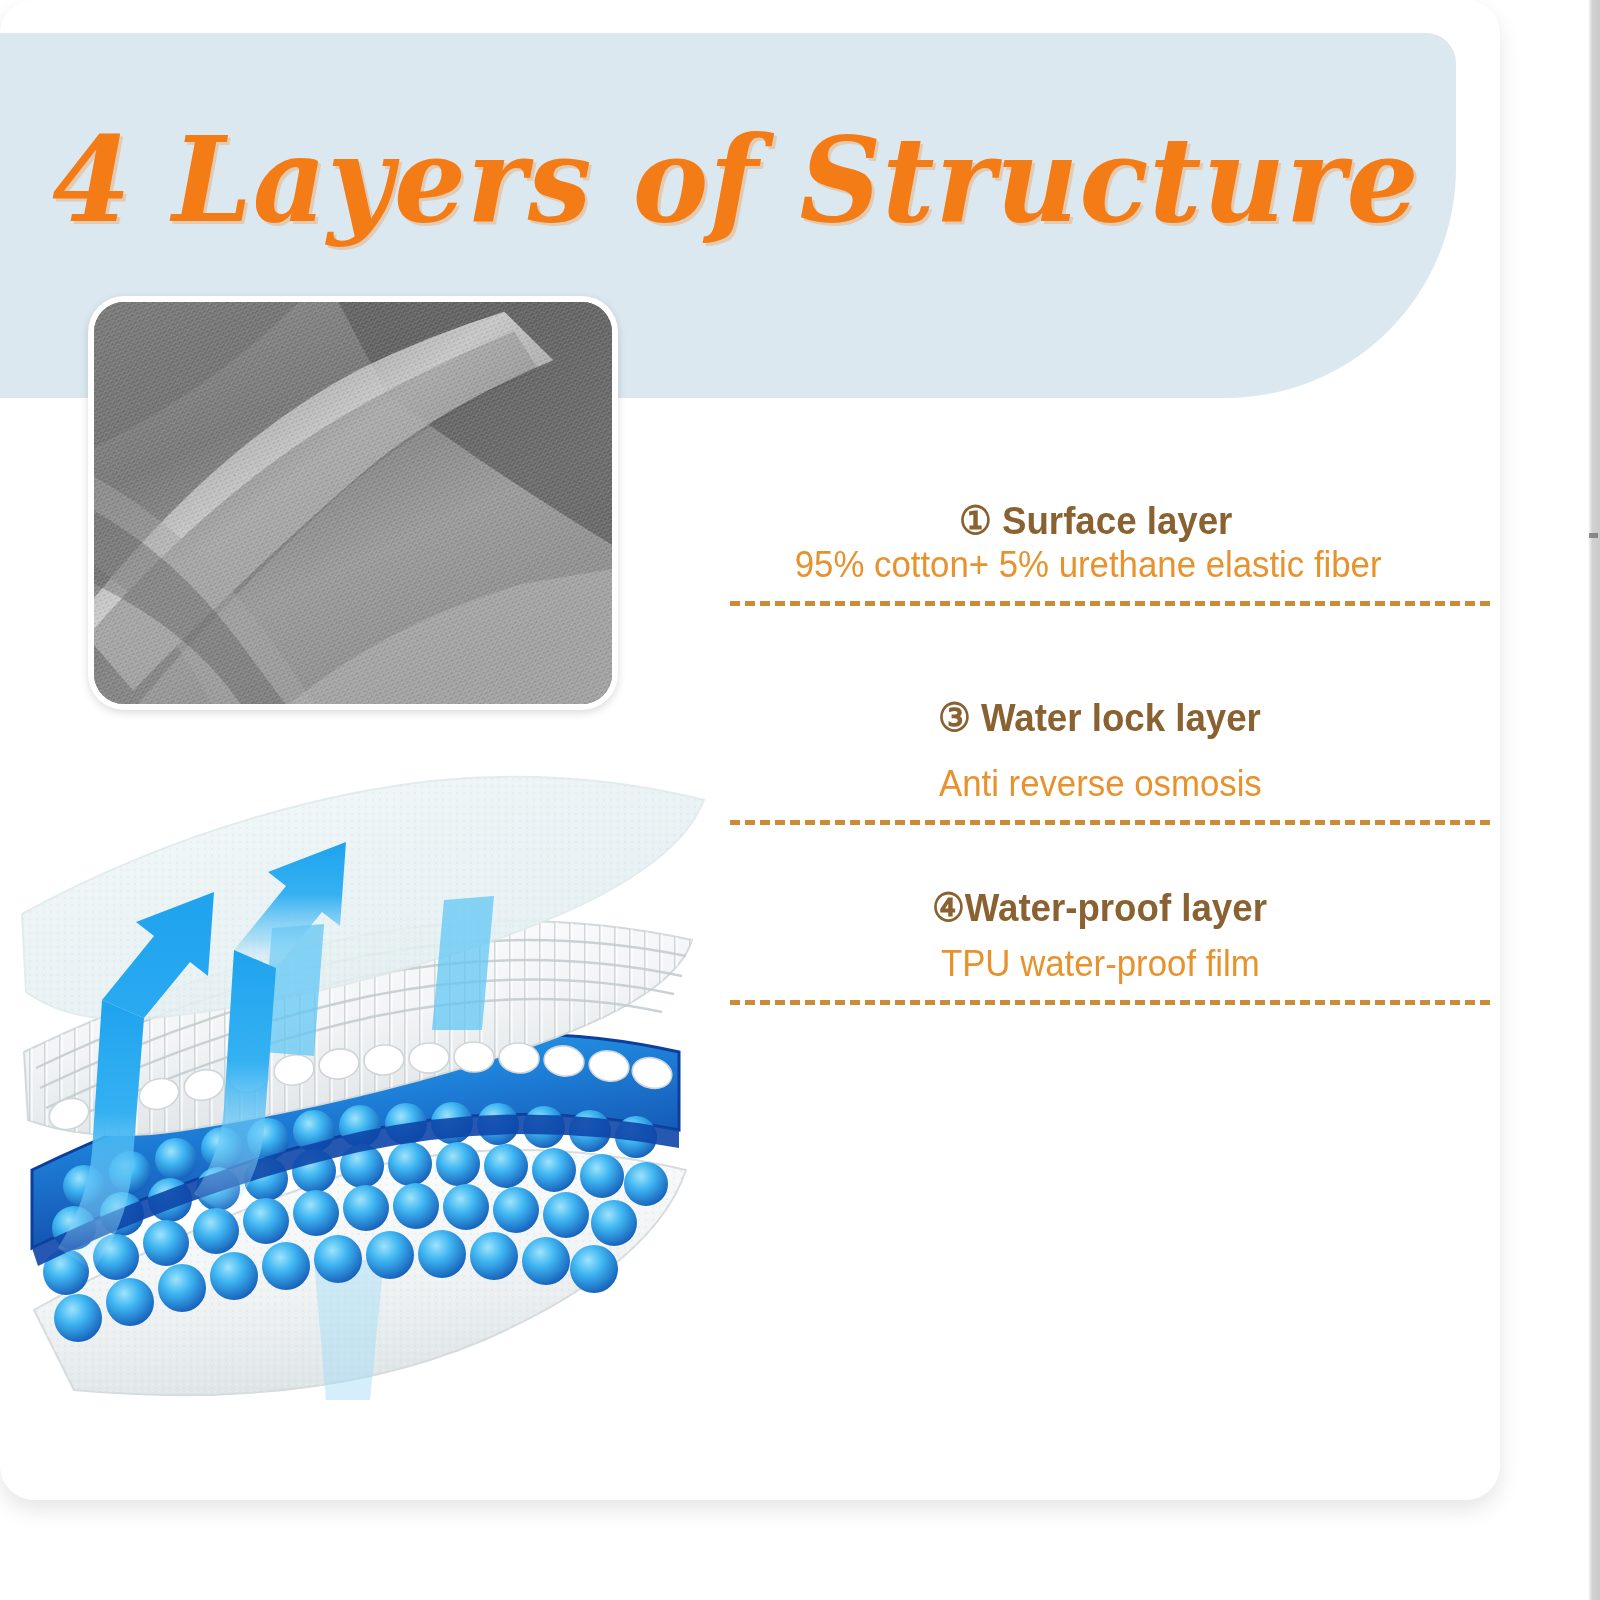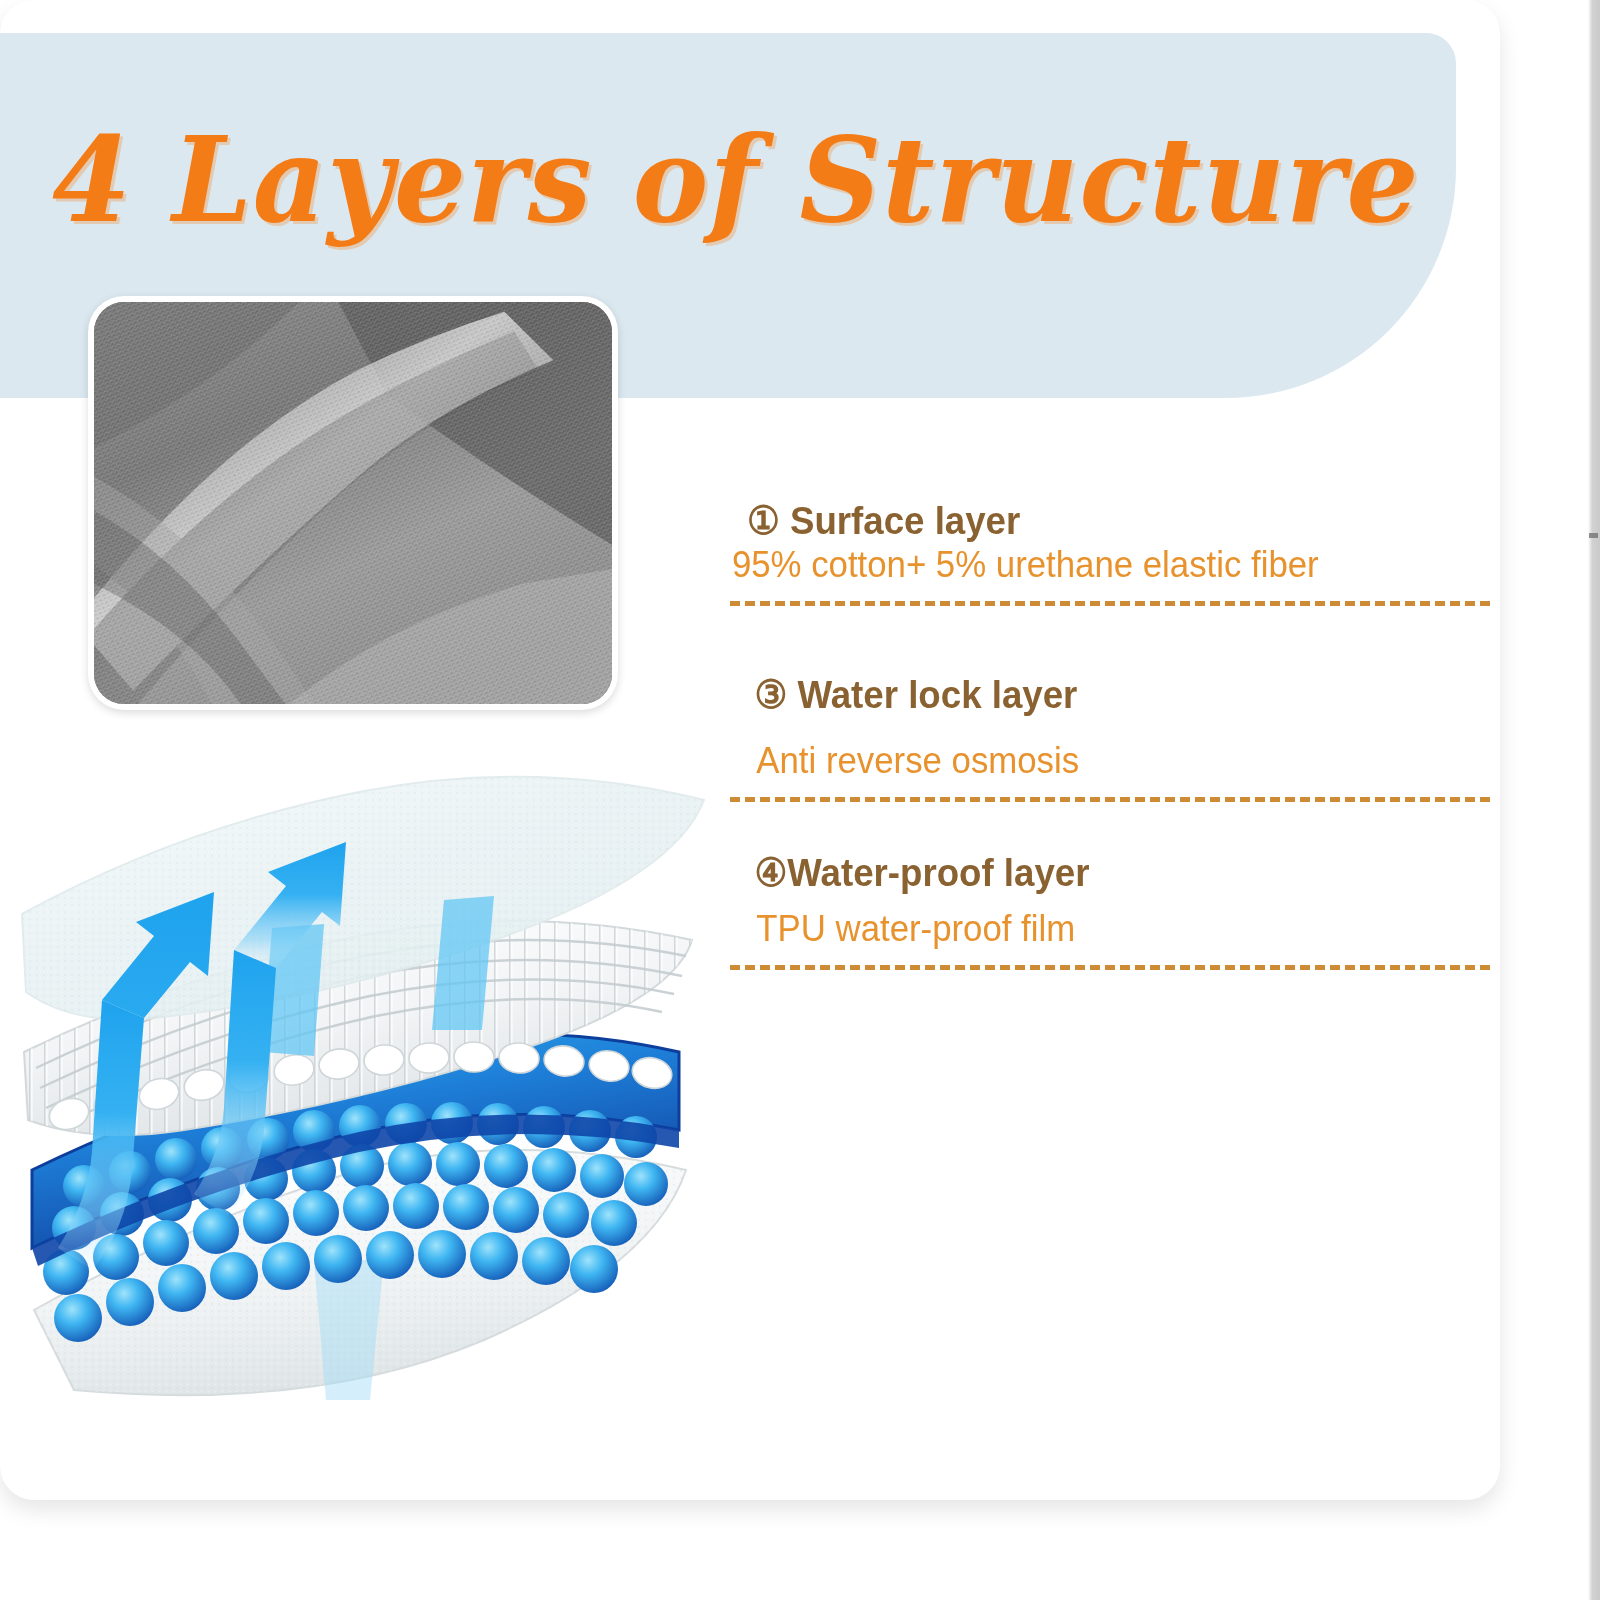--- a/index.html
+++ b/index.html
@@ -119,21 +119,21 @@
   }
   .layers-illustration svg { display:block; width:100%; height:100%; }
 
   
   .spec-list {
     position: absolute;
     left: 730px;
     top: 498px;
     width: 760px;
   }
-  .spec-item { position: relative; }
+  .spec-item { position: relative; text-align: center; }
 
   .spec-heading {
     color: #8A6231;
     font-weight: bold;
     font-size: 39px;
     line-height: 1.16;
     white-space: nowrap;
     transform: scaleX(0.94);
     transform-origin: left center;
   }
@@ -425,27 +425,27 @@
 
   <div class="spec-list">
 
     <div class="spec-item">
       <div class="spec-heading pad-1">① Surface layer</div>
       <div class="spec-sub pad-0">95% cotton+ 5% urethane elastic fiber</div>
       <div class="spec-divider"></div>
     </div>
 
 
-    <div class="spec-item" style="margin-top:66px;">
+    <div class="spec-item" style="margin-top:89px;">
       <div class="spec-heading pad-3">③ Water lock layer</div>
       <div class="spec-sub pad-2" style="margin-top:22px;">Anti reverse osmosis</div>
       <div class="spec-divider"></div>
     </div>
 
-    <div class="spec-item" style="margin-top:48px;">
+    <div class="spec-item" style="margin-top:60px;">
       <div class="spec-heading pad-3">④Water-proof layer</div>
       <div class="spec-sub pad-2" style="margin-top:12px;">TPU water-proof film</div>
       <div class="spec-divider"></div>
     </div>
 
   </div>
 
   <div class="right-sliver"></div>
   <div class="right-sliver-mark"></div>
 

